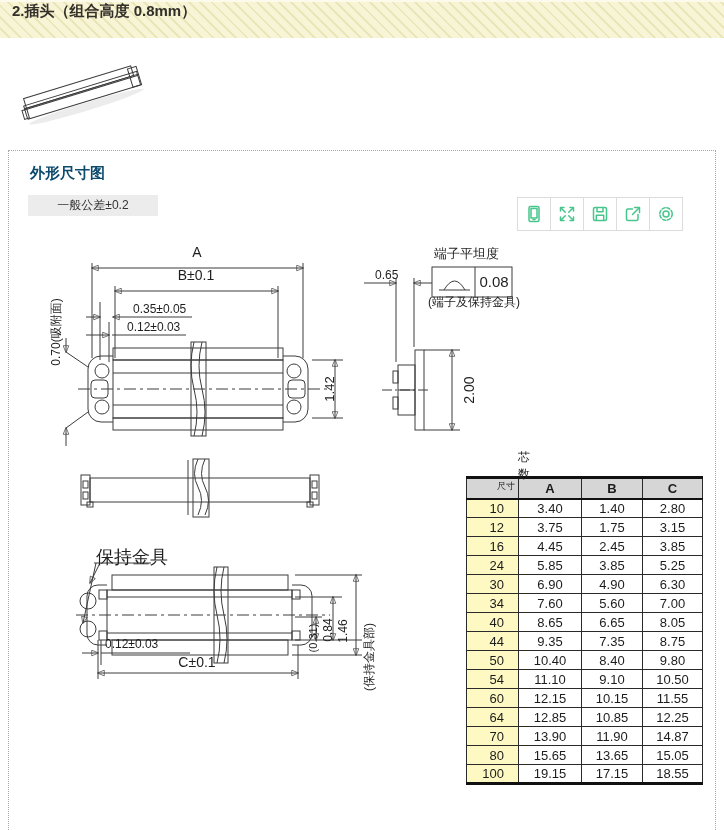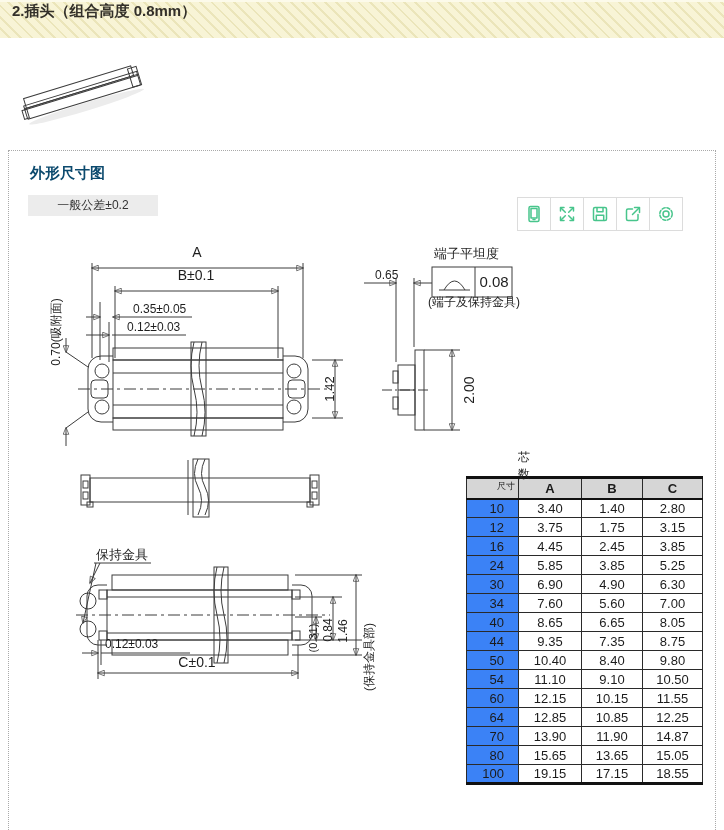--- a/index.html
+++ b/index.html
@@ -50,21 +50,21 @@
   .tbl-title { position:absolute; left:477px; top:456px; font-size:19px; color:#4c1d95;margin-top:21px; }
   .size-table {
     position:absolute; left:466px; top:476px; width:236px;
     border-collapse:collapse; table-layout:fixed;
     font-size:13px; color:#1c1c1c;
     border-top:3px solid #111; border-bottom:3px solid #111;
   }
   .size-table th, .size-table td { border:1px solid #2a2a2a; padding:0; }
   .size-table thead th { background:#d6d6d6; height:21px; font-weight:bold; font-size:13px; border-bottom:2px solid #111; }
   .size-table td { height:19px; text-align:center; background:#fff; }
-  .size-table td.pins { background:#3b82f6; text-align:right; padding-right:14px; }
+  .size-table td.pins { background:#fef9c3; text-align:right; padding-right:14px; }
   .corner { position:relative; background:#d6d6d6;
     background-image:linear-gradient(to bottom right, rgba(0,0,0,0) 48.5%, #333 48.5%, #333 51.5%, rgba(0,0,0,0) 51.5%);
   }
   .c-top { position:absolute; top:1px; right:3px; font-size:9px; font-weight:normal; }
   .c-bot { position:absolute; bottom:15px; left:3px; font-size:12px; font-weight:normal;margin-left:48px; }
 </style>
 </head>
 <body>
 
 <div class="hdr">
@@ -280,21 +280,21 @@
 <span class="lab" style="left:133px;top:303px">0.35±0.05</span>
 <span class="lab" style="left:127px;top:321px">0.12±0.03</span>
 <span class="lab rot" style="left:57px;top:332px">0.70(吸附面)</span>
 <span class="lab rot" style="left:330px;top:389px;font-size:13px">1.42</span>
 <span class="lab" style="left:375px;top:269px">0.65</span>
 <span class="lab" style="left:434px;top:247px;font-size:13px">端子平坦度</span>
 <span class="lab ctr" style="left:494px;top:282px;font-size:15px">0.08</span>
 <span class="lab" style="left:428px;top:296px">(端子及保持金具)</span>
 <span class="lab rot" style="left:470px;top:390px;font-size:14px">2.00</span>
 
-<span class="lab" style="left:96px;top:548px;font-size:13px">保持金具</span>
+<span class="lab" style="left:96px;top:548px;font-size:18px">保持金具</span>
 <span class="lab" style="left:105px;top:638px">0.12±0.03</span>
 <span class="lab ctr" style="left:197px;top:663px;font-size:14px">C±0.1</span>
 <span class="lab rot" style="left:313px;top:638px;font-size:11px">(0.31)</span>
 <span class="lab rot" style="left:329px;top:630px">0.84</span>
 <span class="lab rot" style="left:344px;top:631px">1.46</span>
 <span class="lab rot" style="left:370px;top:657px">(保持金具部)</span>
 
 <div class="tbl-title">尺寸表</div>
 <table class="size-table">
   <colgroup>

